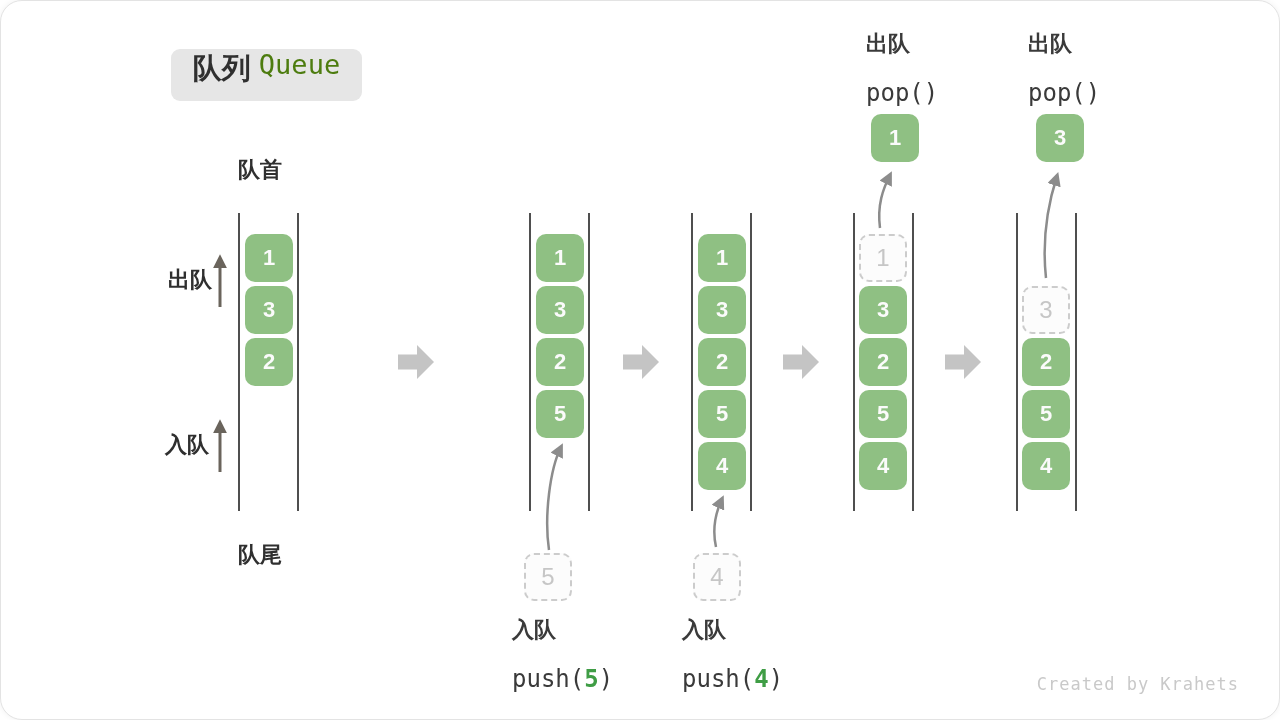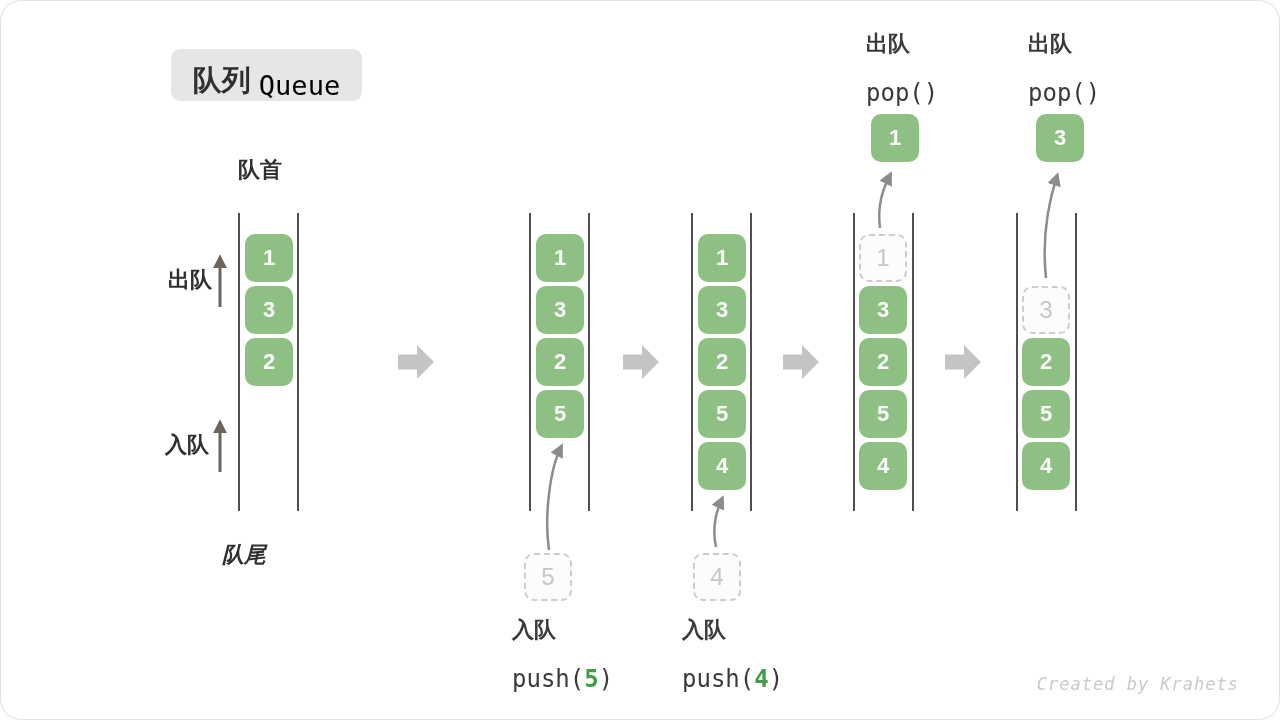--- a/index.html
+++ b/index.html
@@ -6,24 +6,24 @@
   .canvas{
     position:relative;width:1278px;height:718px;margin:0;
     background:#fff;border:1px solid #e3e3e3;border-radius:22px;
     box-shadow:0 0 6px rgba(0,0,0,.06);
     font-family:"Liberation Sans",sans-serif;color:var(--text-dark,#333);
     overflow:hidden;
   }
   .title-badge{
     position:absolute;left:170px;top:48px;width:191px;height:52px;
     background:var(--badge-bg,#E6E6E6);border-radius:9px;
-    display:flex;align-items:flex-end;justify-content:center;gap:8px;
+    display:flex;align-items:flex-start;justify-content:center;gap:8px;
   }
   .title-zh{font-size:29px;font-weight:bold;color:#2f2f2f;}
-  .title-en{font-size:27px;font-family:"DejaVu Sans Mono",monospace;color:#000000;}
+  .title-en{font-size:27px;font-family:"DejaVu Sans Mono",monospace;color:#4d7c0f;}
   .side-label{position:absolute;font-size:22px;font-weight:bold;color:#2f2f2f;white-space:nowrap;}
   .col-caption{position:absolute;width:62px;text-align:left;font-size:22px;font-weight:bold;color:#2f2f2f;}
   .queue-col{
     position:absolute;top:212px;height:298px;width:61px;box-sizing:border-box;
     border-left:2px solid var(--line-dark,#4F4F4F);
     border-right:2px solid var(--line-dark,#4F4F4F);
   }
   .box{
     position:absolute;width:48px;height:48px;box-sizing:border-box;
     background:var(--box-green,#8FC083);border-radius:10px;
@@ -35,36 +35,35 @@
     color:var(--dashed-text,#C6C6C6);font-weight:400;font-size:24px;
   }
   .op-label{position:absolute;white-space:nowrap;}
   .op-action{font-size:22px;font-weight:600;color:#3a3a3a;line-height:1;}
   .op-code{margin-top:26px;font-family:"DejaVu Sans Mono",monospace;font-size:24px;color:#3a3a3a;line-height:1;}
   .op-code .arg{color:var(--arg-green,#3F9D45);font-weight:bold;}
   .watermark{
     position:absolute;right:40px;bottom:25px;
     font-family:"DejaVu Sans Mono",monospace;font-size:17px;letter-spacing:1px;
     color:var(--watermark-gray,#C9C9C9);
-    font-style:italic;
   }
   svg.overlay{position:absolute;left:0;top:0;pointer-events:none;}
 </style>
 </head>
 <body>
 
 <div class="canvas">
 
   <div class="title-badge">
     <span class="title-zh">队列</span>
     <span class="title-en">Queue</span>
   </div>
 
   <div class="col-caption" style="left:237px;top:154px;">队首</div>
-  <div class="col-caption" style="left:221px;top:539px;font-style:italic;">队尾</div>
+  <div class="col-caption" style="left:237px;top:539px;">队尾</div>
   <div class="side-label" style="left:167px;top:264px;">出队</div>
   <div class="side-label" style="left:164px;top:429px;">入队</div>
 
   <div class="queue-col" style="left:237px;"></div>
   <div class="queue-col" style="left:528px;"></div>
   <div class="queue-col" style="left:690px;"></div>
   <div class="queue-col" style="left:852px;"></div>
   <div class="queue-col" style="left:1015px;"></div>
 
   <div class="box" style="left:244px;top:233px;">1</div>

